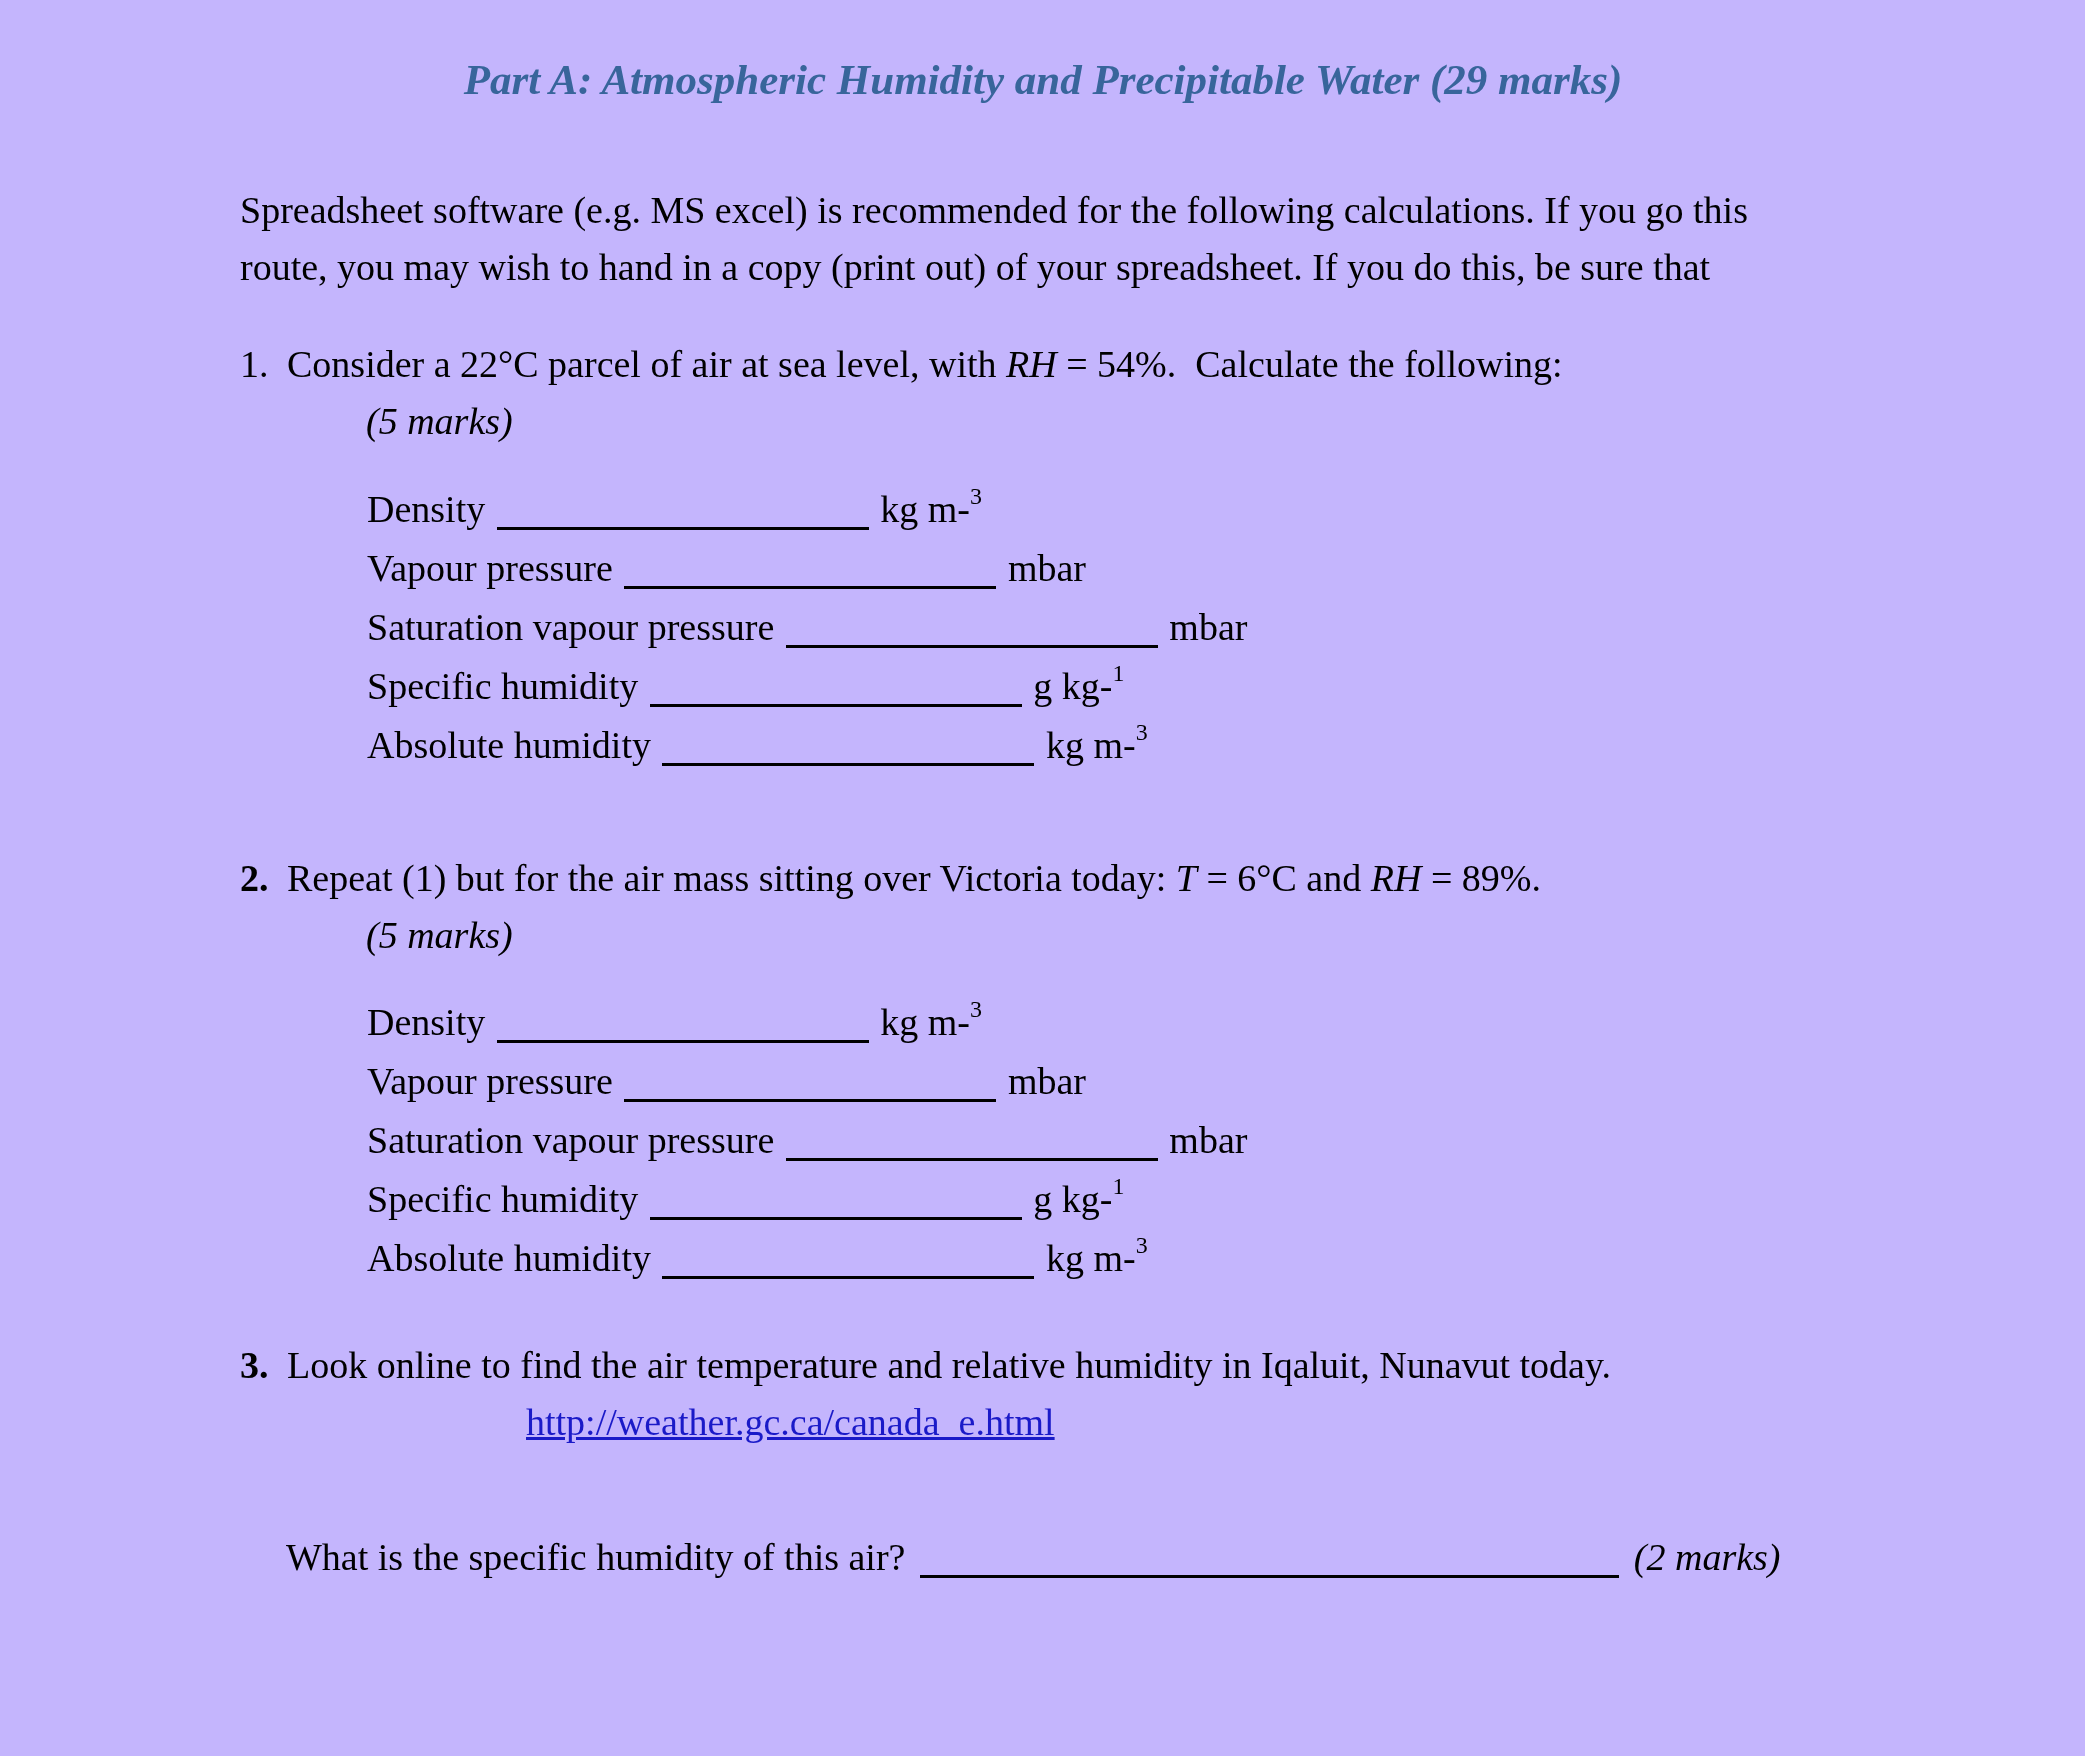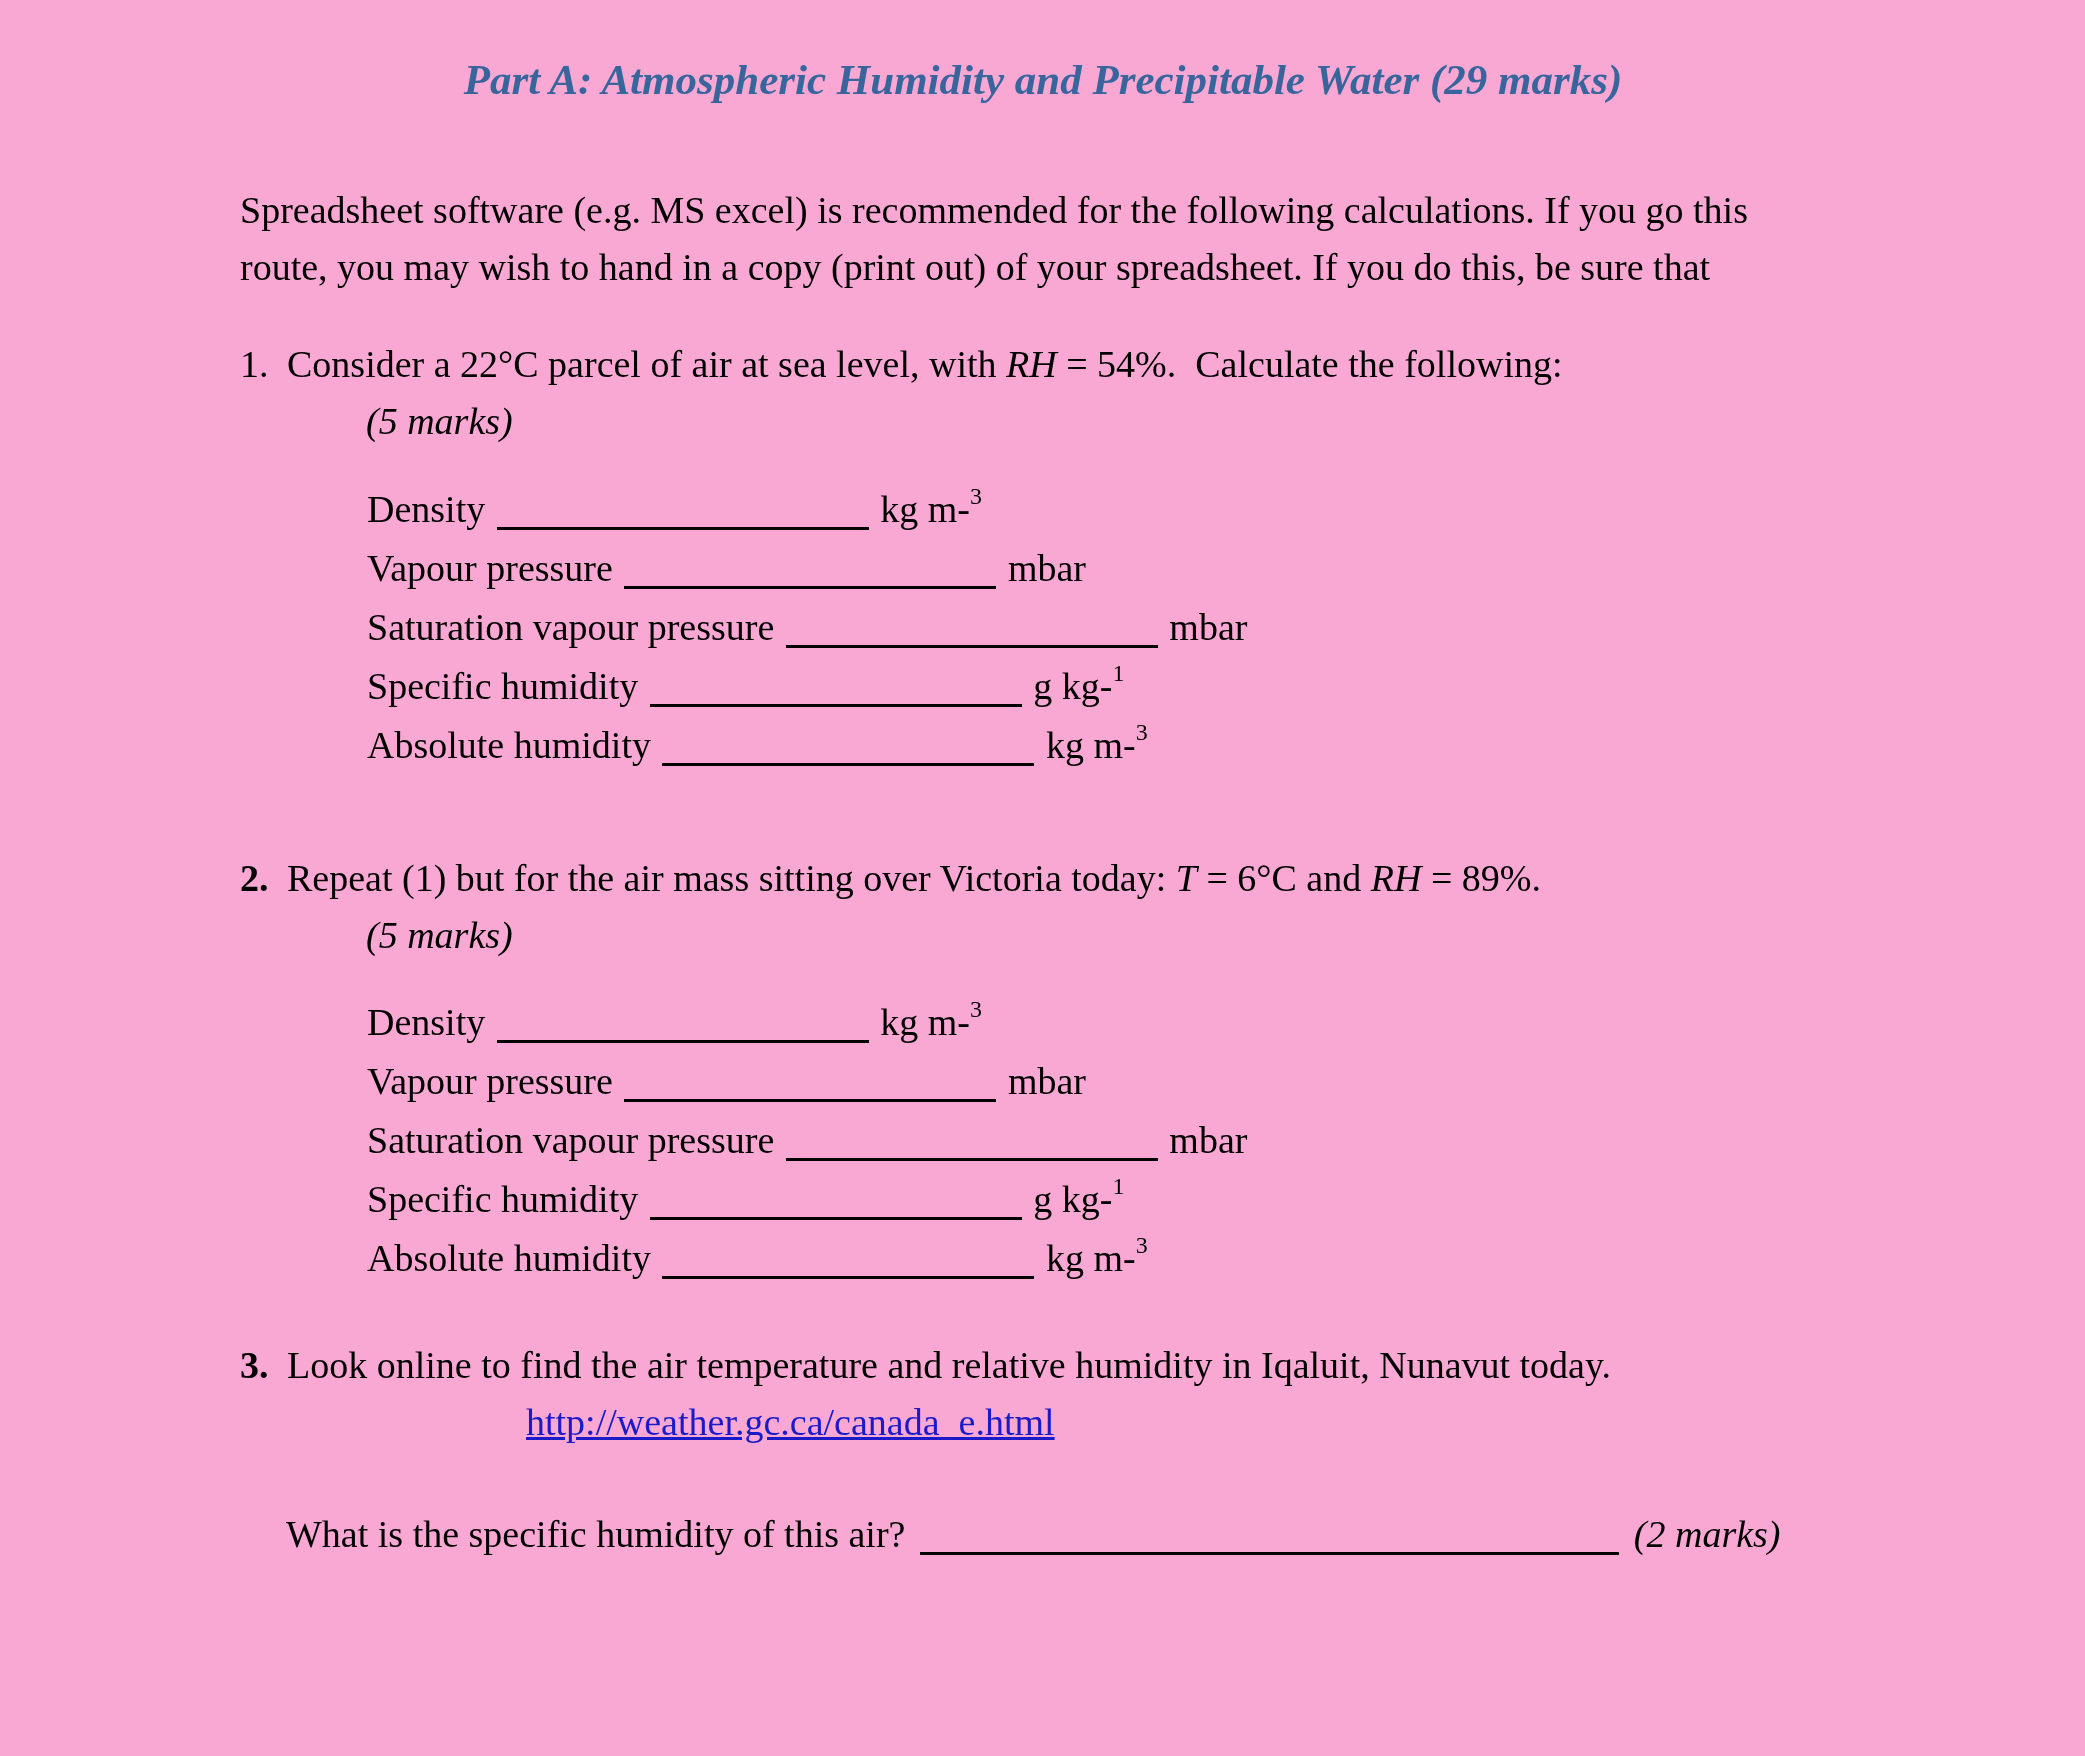--- a/index.html
+++ b/index.html
@@ -1,19 +1,19 @@
 <!DOCTYPE html>
 <html style="font-size:13px"><head>
 <meta charset="utf-8">
 <style>
   html,body{margin:0;padding:0;background:#e8e8e8;}
   .page{
     width:2086px;
     height:1757px;
-    background:#f9a8d4;
+    background:#c4b5fd;
     position:relative;
     font-family:"Liberation Serif", serif;
     font-size:38px;
     color:#000000;
     overflow:hidden;
     box-sizing:border-box;
   }
   .title{
     padding-top:56px;
     text-align:center;
@@ -62,21 +62,21 @@
   }
   .linkline{
     padding-left:286px;
   }
   .weather-link{
     color:#1A1AC8;
     text-decoration:underline;
     cursor:pointer;
   }
   .final{
-    margin-top:55px;
+    margin-top:78px;
     line-height:57px;
     padding-left:286px;
   }
   .final .marks-inline{font-style:italic;}
   i{font-style:italic;}
 </style>
 </head>
 <body>
 
 <div class="page">

